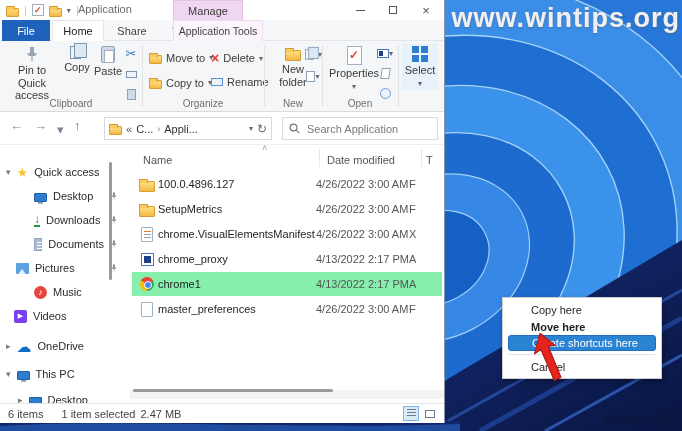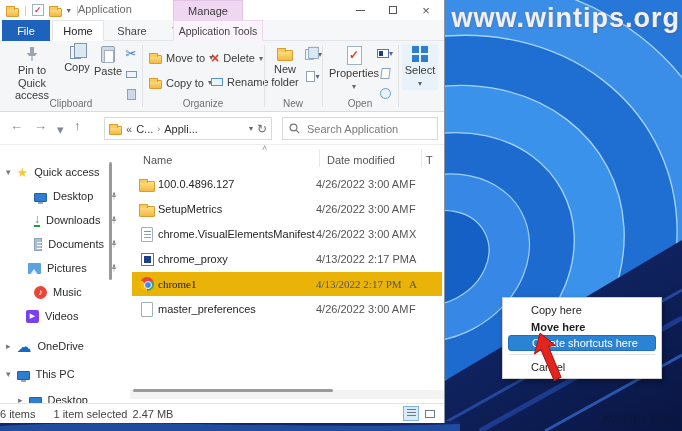--- a/index.html
+++ b/index.html
@@ -109,31 +109,31 @@
   .sidebar{position:absolute;left:0;top:0;width:128px;height:100%;}
   .side-item{position:absolute;left:0;width:128px;height:22px;display:flex;align-items:center;gap:6px;font-size:11px;color:#2b2b2b;}
   .side-item .lbl{flex:1;}
   .side-scroll{position:absolute;left:109px;top:17px;width:3px;height:118px;background:#9a9a9a;border-radius:2px;}
 
   .filelist{position:absolute;left:130px;top:0;right:0;height:100%;}
   .col-head{position:absolute;top:5px;height:20px;color:#555;font-size:11px;display:flex;align-items:center;}
   .col-sep{position:absolute;top:4px;height:18px;width:1px;background:#e8e8e8;}
   .sort-caret{position:absolute;left:132px;top:-2px;color:#999;font-size:9px;}
   .frow{position:absolute;left:2px;right:2px;height:24px;display:flex;align-items:center;}
-  .frow.sel{background:#eab308;font-family:Liberation Serif, serif;}
+  .frow.sel{background:#86efac;}
   .frow .icon-cell{width:22px;display:flex;justify-content:center;margin-left:4px;}
   .frow .name{flex:0 0 158px;color:#1f1f1f;}
   .frow .date{flex:0 0 93px;color:#555;}
   .frow .typ{color:#555;}
   .hscroll-track{position:absolute;left:0;right:0;bottom:4px;height:9px;background:#f3f3f3;}
   .hscroll-thumb{position:absolute;left:3px;bottom:7px;width:200px;height:3px;background:#9a9a9a;border-radius:2px;}
 
   
   .statusbar{position:absolute;left:0;top:403px;width:100%;height:20px;background:#fff;border-top:1px solid #e5e5e5;display:flex;align-items:center;color:#444;}
-  .statusbar .s1{}
+  .statusbar .s1{margin-left:8px;}
   .statusbar .s2{margin-left:18px;}
   .statusbar .s3{margin-left:5px;}
   .viewbtns{position:absolute;right:6px;top:2px;display:flex;gap:3px;}
   .viewbtn{width:16px;height:15px;border:1px solid transparent;display:flex;align-items:center;justify-content:center;}
   .viewbtn.sel{border-color:#7fb4e4;background:#d9eaf9;}
   .ic-details{width:9px;height:9px;background:repeating-linear-gradient(#6b7b8c 0 1px,transparent 1px 3px);}
   .ic-thumbs{width:10px;height:8px;border:1px solid #6b7b8c;background:#fff;}
 
   
   .ctxmenu{position:absolute;left:502px;top:297px;width:160px;background:#fff;border:1px solid #cfcfcf;
@@ -269,21 +269,21 @@
         </div>
         <div class="smallbtn" style="left:66px;top:34px;">
           <span style="width:12px;height:8px;border:1px solid #5a8fd0;background:#eaf2fb;"></span>
           <span>Rename</span>
         </div>
         <div class="rgroup-label">Organize</div>
       </div>
       <div class="gsep" style="left:264px;"></div>
 
       <div class="rgroup" style="left:264px;width:58px;">
-        <div class="bigbtn" style="left:2px;width:38px;">
+        <div class="bigbtn" style="left:10px;width:38px;">
           <span class="ic-folder"></span>
           <span>New folder</span>
         </div>
         <div class="tinybtn" style="left:40px;top:5px;">
             <span class="ic-copy" style="transform:scale(.8);"></span>
             <span class="caret">▾</span>
           </div>
         <div class="tinybtn" style="left:40px;top:27px;">
             <span style="width:9px;height:11px;border:1px solid #8fa2b5;background:#fff;"></span>
             <span class="caret">▾</span>
@@ -384,38 +384,38 @@
           <span class="pin-ind" style="margin-right:10px;">
             <svg width="8" height="8" viewBox="0 0 16 16">
                 <g fill="#8a8a8a">
                   <rect x="6" y="1" width="4" height="6"></rect>
                   <path d="M3 7 L13 7 L11 10 L5 10 Z"></path>
                   <rect x="7.4" y="10" width="1.2" height="5"></rect>
                 </g>
               </svg>
           </span>
         </div>
-        <div class="side-item" style="top:112px;padding-left:28px;">
+        <div class="side-item" style="top:112px;padding-left:16px;">
           <span class="ic-pictures"></span>
           <span class="lbl">Pictures</span>
           <span class="pin-ind" style="margin-right:10px;">
             <svg width="8" height="8" viewBox="0 0 16 16">
                 <g fill="#8a8a8a">
                   <rect x="6" y="1" width="4" height="6"></rect>
                   <path d="M3 7 L13 7 L11 10 L5 10 Z"></path>
                   <rect x="7.4" y="10" width="1.2" height="5"></rect>
                 </g>
               </svg>
           </span>
         </div>
         <div class="side-item" style="top:136px;padding-left:34px;">
           <span class="ic-music">♪</span>
           <span class="lbl">Music</span>
         </div>
-        <div class="side-item" style="top:160px;padding-left:26px;">
+        <div class="side-item" style="top:160px;padding-left:14px;">
           <span class="ic-videos">▶</span>
           <span class="lbl">Videos</span>
         </div>
         <div class="side-item" style="top:190px;padding-left:6px;">
           <span class="chev">▸</span>
           <span class="ic-cloud">☁</span>
           <span class="lbl">OneDrive</span>
         </div>
         <div class="side-item" style="top:218px;padding-left:6px;">
           <span class="chev">▾</span>

